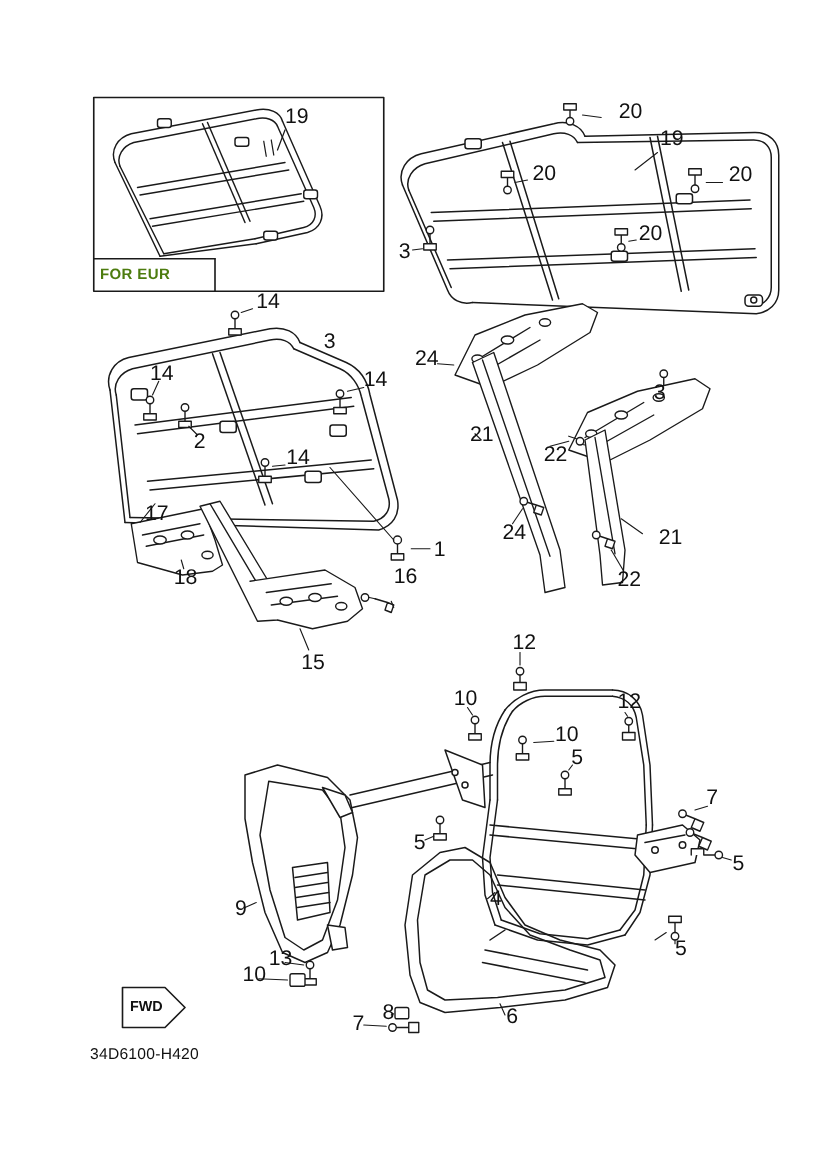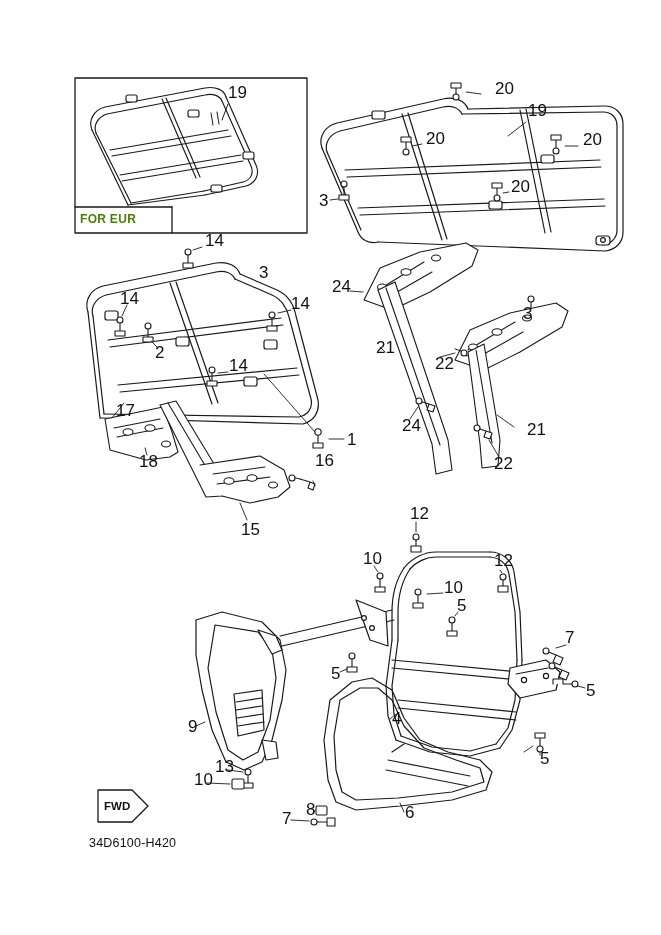--- a/index.html
+++ b/index.html
@@ -50,21 +50,20 @@
     position: absolute;
     font-size: 11.5px;
     font-weight: bold;
     color: #111;
   }
   .docid {
     position: absolute;
     font-size: 12.5px;
     color: #111;
     letter-spacing: 0.2px;
-    margin-left: 17px;
   }
 </style>
 </head>
 <body>
 
 <div id="sheet">
 
   <svg class="diagram" viewBox="0 0 661 935">
     <g fill="none" stroke="#1a1a1a" stroke-width="1.2" stroke-linecap="round" stroke-linejoin="round">
 

